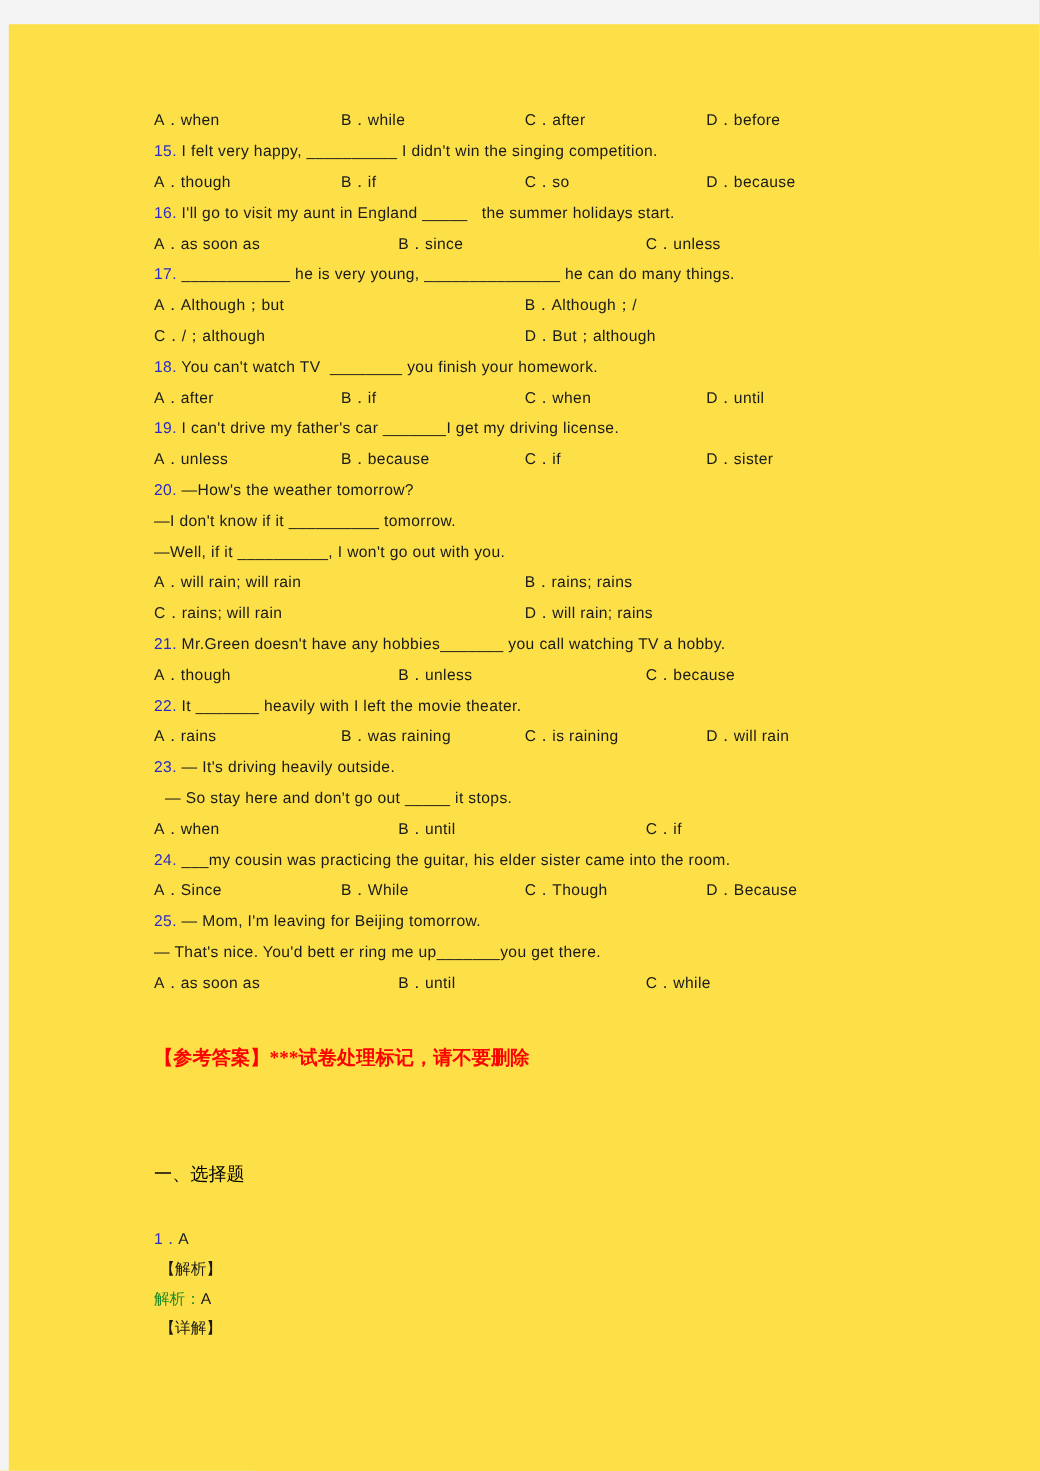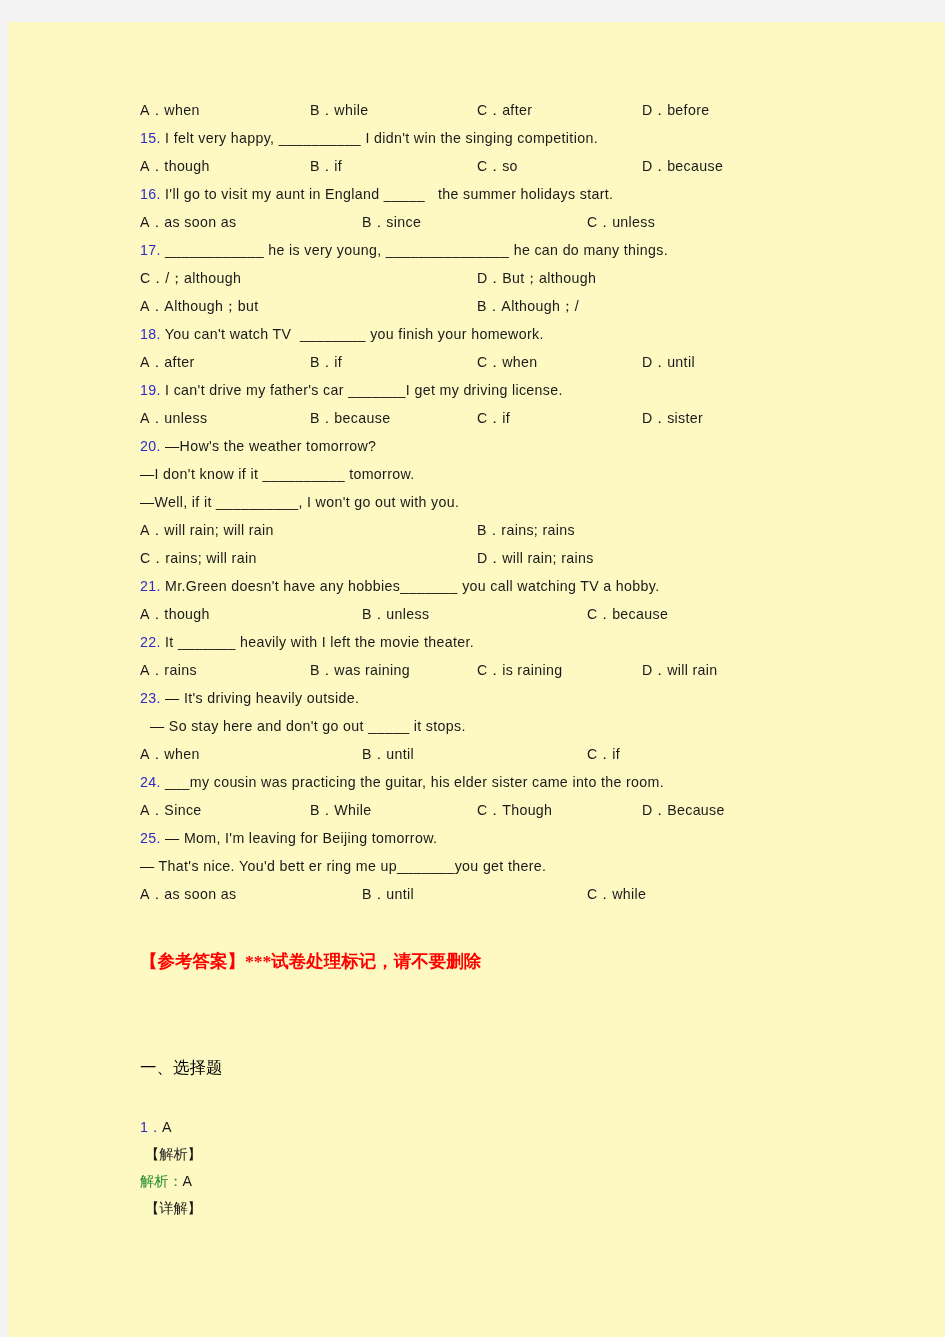--- a/index.html
+++ b/index.html
@@ -12,21 +12,21 @@
     background: #f4f4f4;
     font-family: "Liberation Sans", "DejaVu Sans", sans-serif;
     overflow: hidden;
   }
   #page {
     position: absolute;
     left: 8px;
     top: 22px;
     width: 937px;
     height: 1315px;
-    background: #fef9c3;
+    background: #fde047;
     overflow: hidden;
   }
   .content {
     position: absolute;
     left: 132px;
     top: 74px;
     width: 740px;
   }
 
   
@@ -129,26 +129,26 @@
 
     <div class="line"><span class="qnum">16.</span><span> I'll go to visit my aunt in England _____   the summer holidays start.</span></div>
     <div class="optrow">
       <span class="opt c3a">A．as soon as</span>
       <span class="opt c3b">B．since</span>
       <span class="opt c3c">C．unless</span>
     </div>
 
     <div class="line"><span class="qnum">17.</span><span> ____________ he is very young, _______________ he can do many things.</span></div>
     <div class="optrow">
+      <span class="opt c2a">A．Although；but</span>
+      <span class="opt c2b">B．Although；/</span>
+    </div>
+    <div class="optrow">
       <span class="opt c2a">C．/；although</span>
       <span class="opt c2b">D．But；although</span>
-    </div>
-    <div class="optrow">
-      <span class="opt c2a">A．Although；but</span>
-      <span class="opt c2b">B．Although；/</span>
     </div>
 
     <div class="line"><span class="qnum">18.</span><span> You can't watch TV  ________ you finish your homework.</span></div>
     <div class="optrow">
       <span class="opt c4a">A．after</span>
       <span class="opt c4b">B．if</span>
       <span class="opt c4c">C．when</span>
       <span class="opt c4d">D．until</span>
     </div>
 

